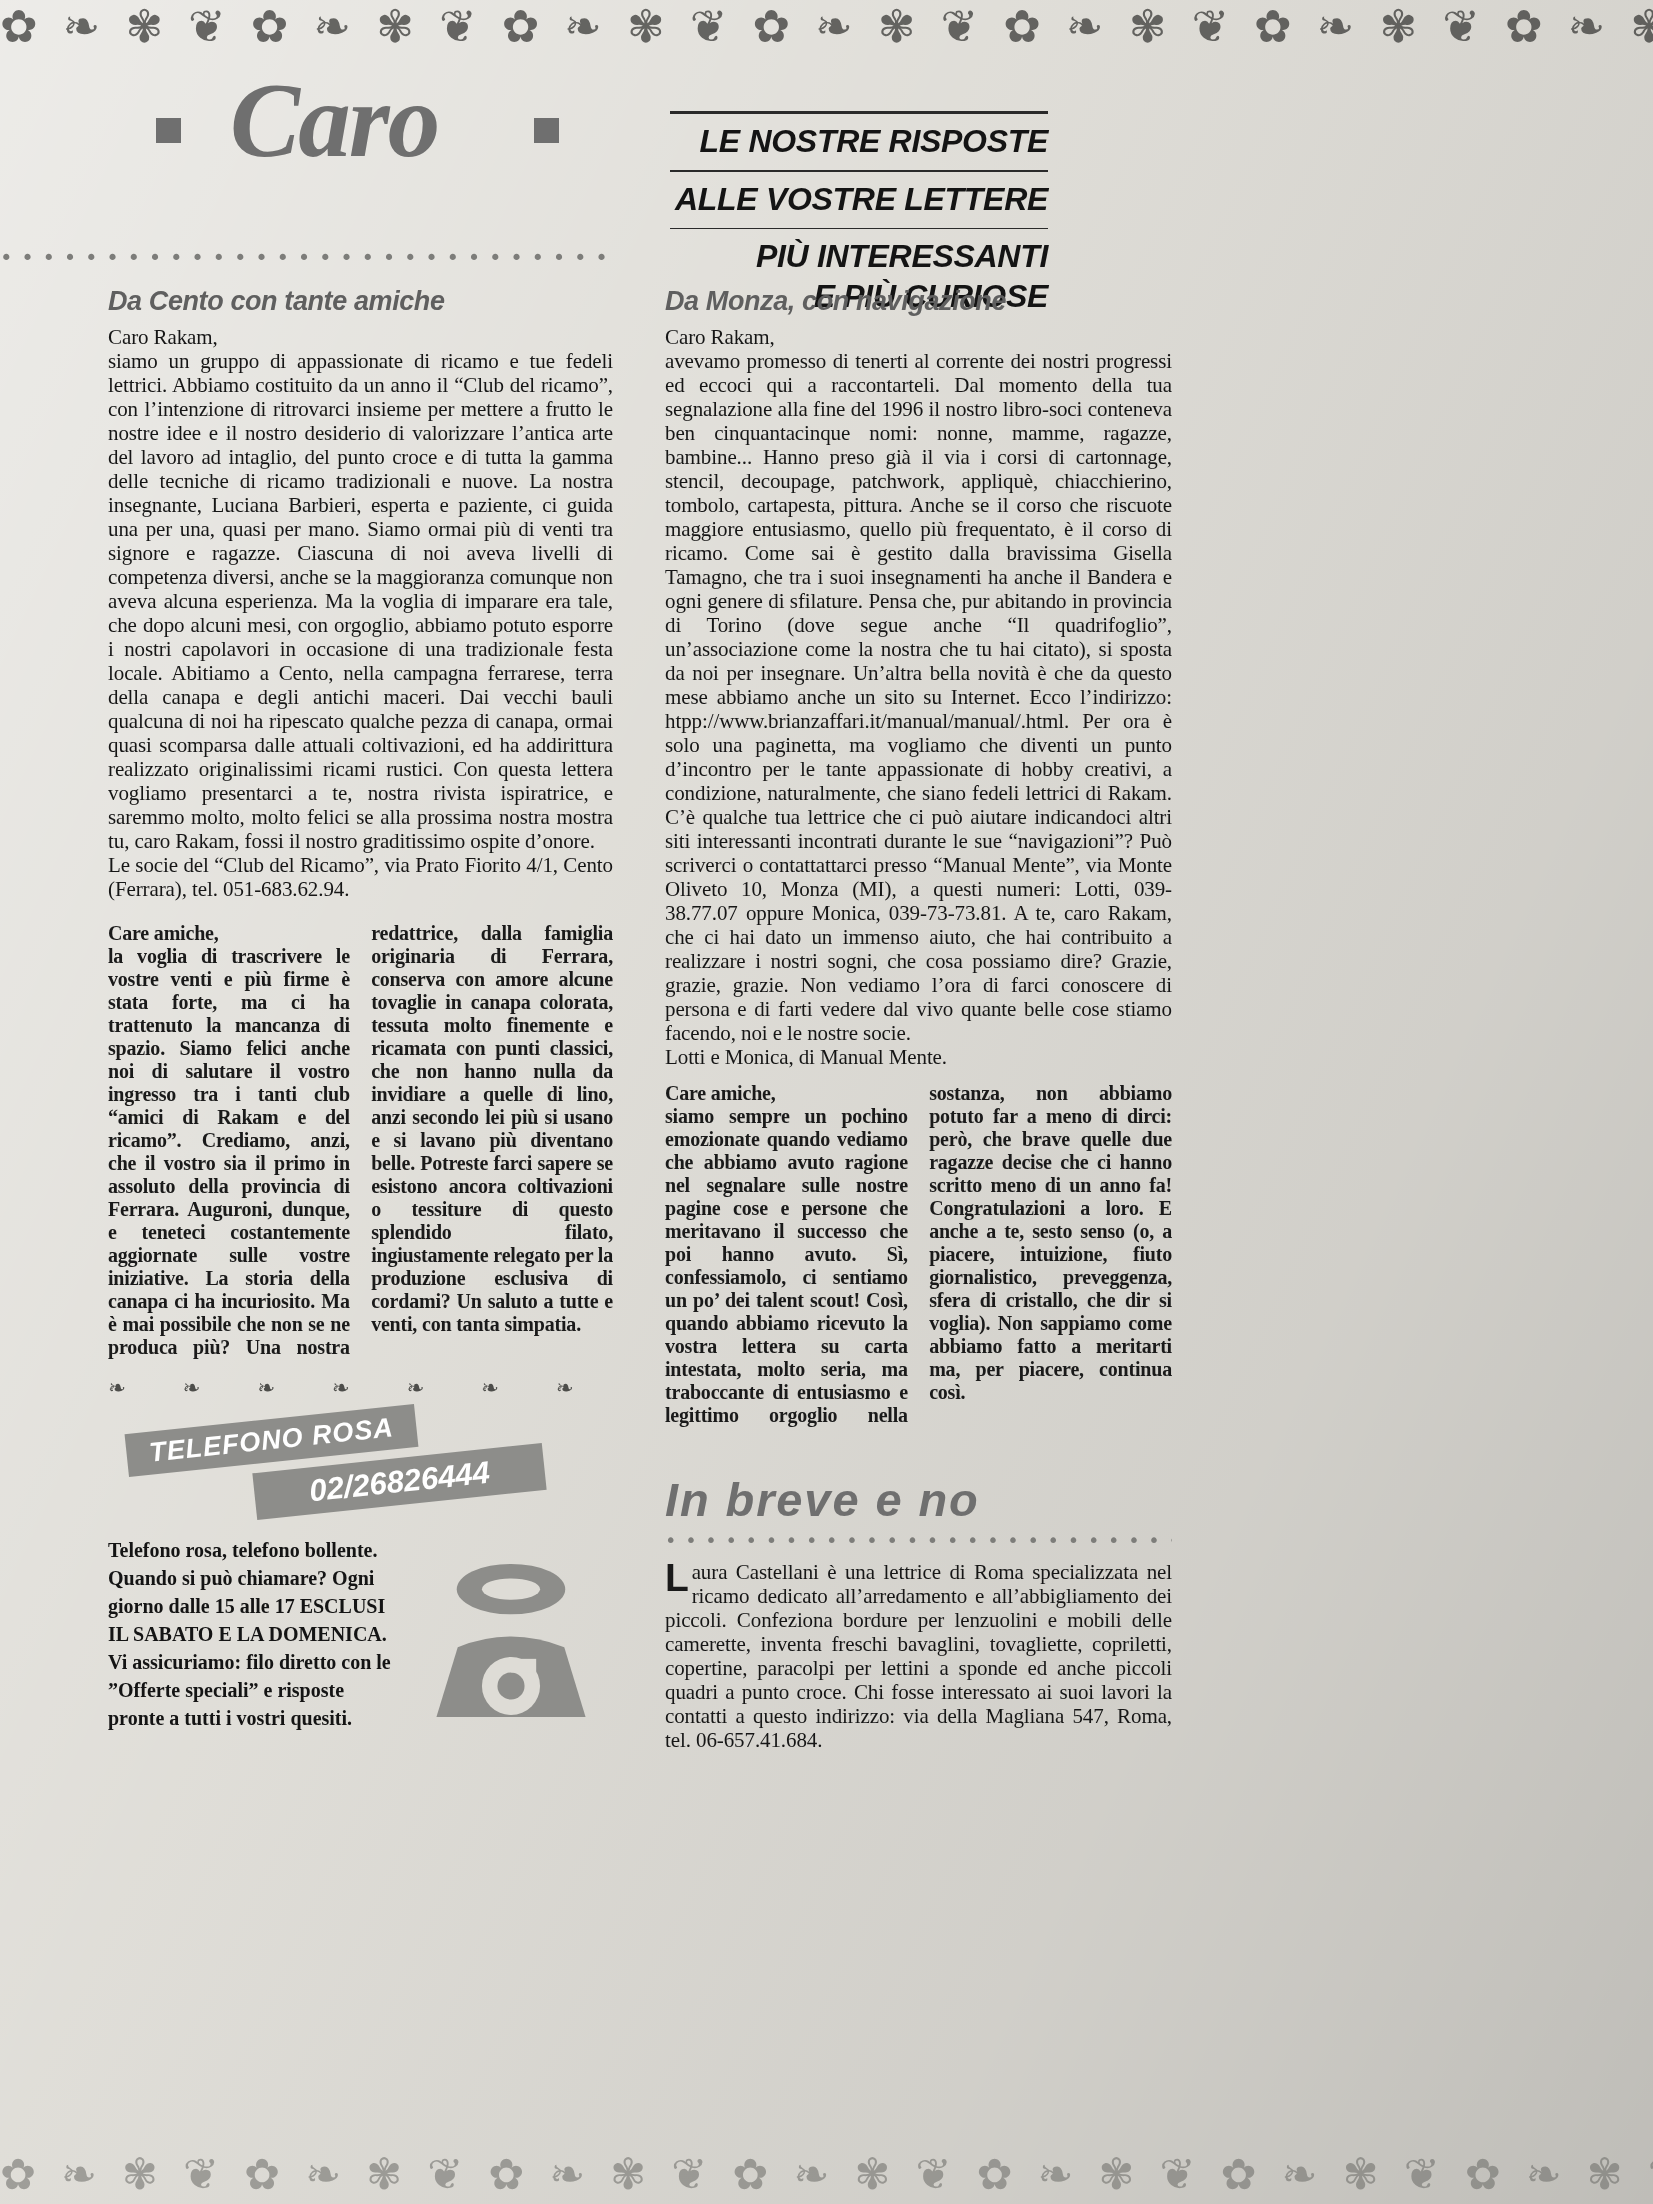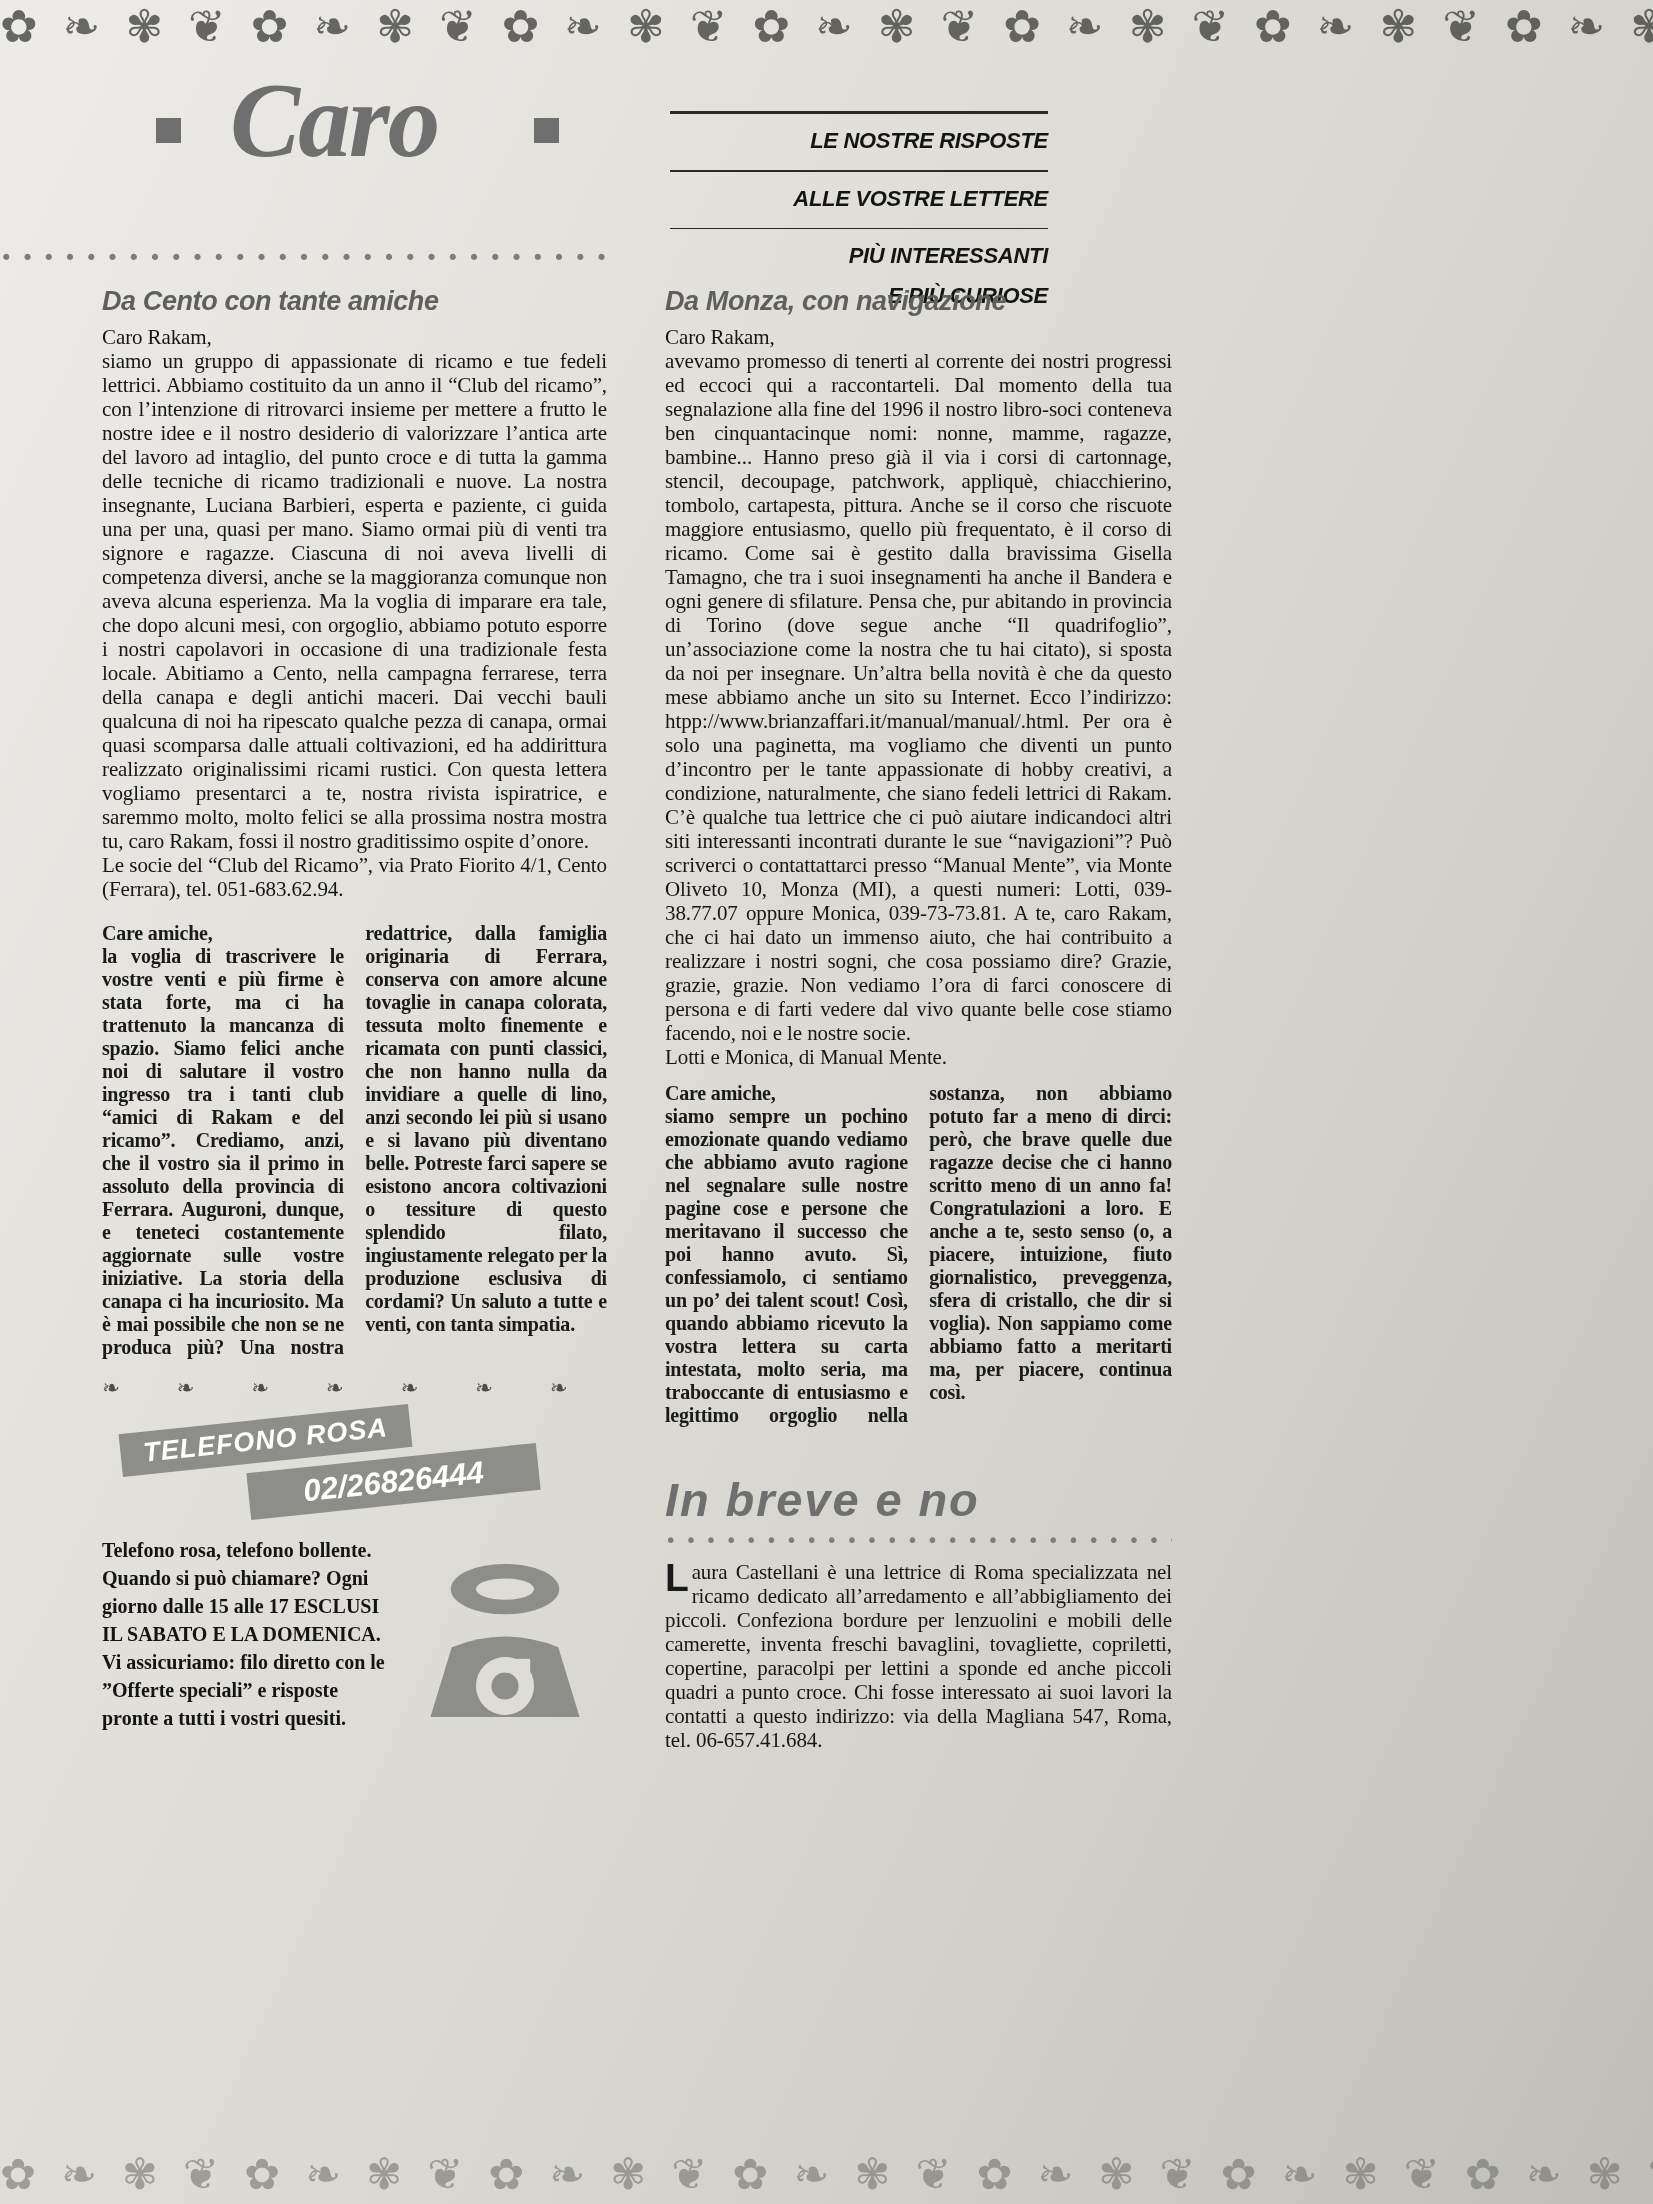--- a/index.html
+++ b/index.html
@@ -51,33 +51,33 @@
   .sq{
     position:absolute;width:25px;height:25px;background:#6f6f6f;
   }
   .sq.left{left:9.7px;top:50px;}
   .sq.right{left:388px;top:50px;}
   
   .headlines{
     position:absolute;left:670px;top:105px;width:378px;text-align:right;
     font-family:"Liberation Sans", sans-serif;
     font-weight:bold;font-style:italic;
-    font-size:22px;line-height:40px;color:#141414;
+    font-size:32px;line-height:40px;color:#141414;
     letter-spacing:-0.3px;
   }
   .headlines .rule{height:2.9px;background:#2a2a2a;margin:5.8px 0 7.8px 0;}
   .headlines .rule.thin{height:1.9px;margin:8.7px 0 6.8px 0;}
   
   .dots{
     position:absolute;left:0;top:245px;width:611px;height:17.5px;
     font-family:"DejaVu Sans", sans-serif;font-size:21.3px;color:#7d7d7a;
     letter-spacing:8.7px;white-space:nowrap;overflow:hidden;
   }
   
-  .col-left{position:absolute;left:102px;top:286px;width:505px;}
+  .col-left{position:absolute;left:108px;top:286px;width:505px;}
   .col-right{position:absolute;left:665px;top:286px;width:507px;}
   h2.sect{
     font-family:"Liberation Sans", sans-serif;
     font-weight:bold;font-style:italic;font-size:27px;
     color:#5f5f5f;margin:0 0 7.8px 0;letter-spacing:-0.4px;
   }
   .body{
     font-family:"Liberation Serif", serif;
     font-size:21px;line-height:24px;
     text-align:justify;

